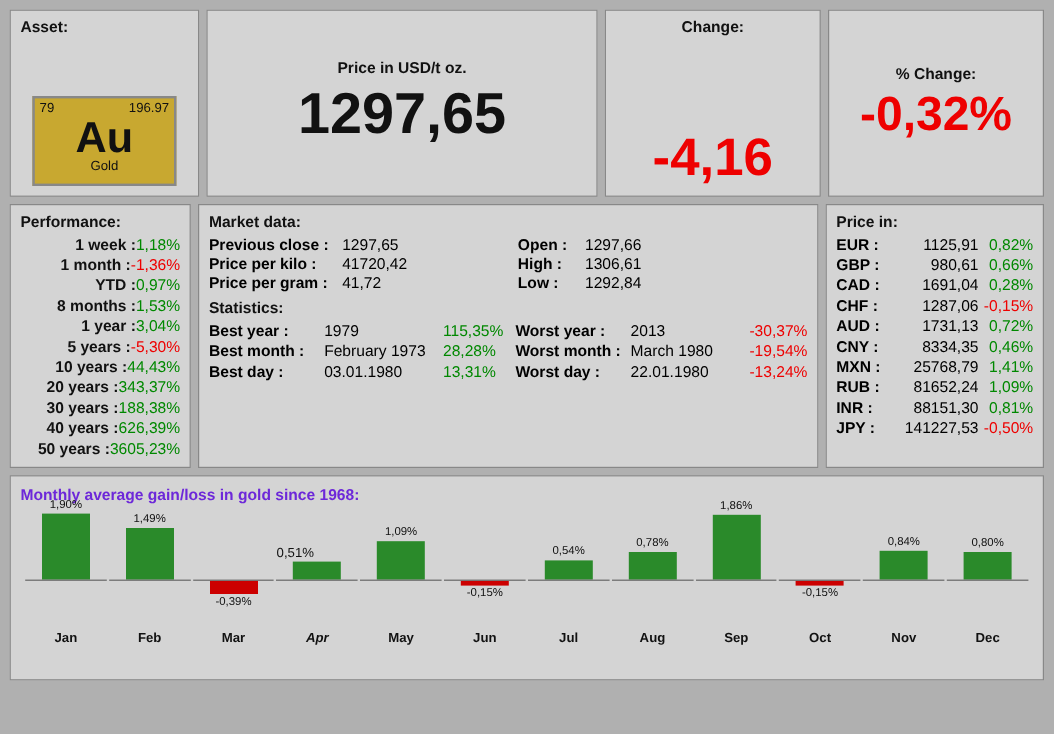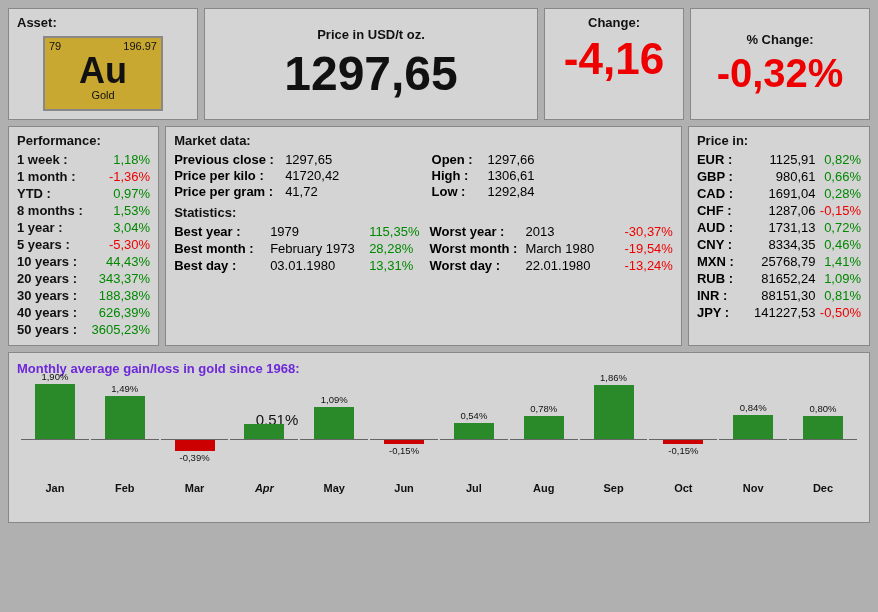--- a/index.html
+++ b/index.html
@@ -22,24 +22,25 @@
       padding: 6px 8px;
     }
     .panel-title {
       font-weight: bold;
       font-size: 13px;
       margin-bottom: 4px;
       color: #111;
     }
     
     .asset-panel {
-      width: 190px;
+      width: 158px;
       min-height: 110px;
       display: flex;
       flex-direction: column;
+      gap: 44px;
     }
     .element-box {
       background: #c8a830;
       border: 2px solid #888;
       width: 120px;
       height: 75px;
       margin: 2px auto;
       display: flex;
       flex-direction: column;
       align-items: center;
@@ -76,24 +77,24 @@
       align-items: center;
       min-height: 110px;
     }
     .price-value {
       font-size: 48px;
       font-weight: bold;
       color: #111;
     }
     
     .change-panel {
-      width: 140px;
+      width: 180px;
       display: flex;
       flex-direction: column;
-      justify-content: flex-start;
+      justify-content: space-between;
       align-items: center;
       min-height: 110px;
     }
     .change-value {
       font-size: 44px;
       font-weight: bold;
       color: #e00;
     }
     
     .pct-panel {
@@ -115,21 +116,21 @@
       display: flex;
       gap: 6px;
       margin-bottom: 6px;
     }
     
     .perf-panel {
       width: 190px;
     }
     .perf-row {
       display: flex;
-      justify-content: space-between;
+      justify-content: flex-end;
       margin-bottom: 2px;
     }
     .perf-label { color: #111; font-weight: bold; }
     .green { color: #080; }
     .red { color: #e00; }
 
     
     .market-stats-panel {
       flex: 1;
     }
@@ -391,21 +392,21 @@
       <div style="width:100%;height:1px;background:#666;position:absolute;top:55px;"></div>
       <div style="font-size:11px;font-weight:bold;color:#111;position:absolute;bottom:0;">Feb</div>
     </div>
       <div style="flex: 1 1 0%; display: flex; flex-direction: column; align-items: center; height: 110px; position: relative;">
       <div style="width:40px;height:11px;background:#cc0000;position:absolute;top:56px;left:50%;transform:translateX(-50%);"></div>
       <div style="font-size:9.5px;color:#111;position:absolute;top:68px;left:0;right:0;text-align:center;">-0,39%</div>
       <div style="width:100%;height:1px;background:#666;position:absolute;top:55px;"></div>
       <div style="font-size:11px;font-weight:bold;color:#111;position:absolute;bottom:0;">Mar</div>
     </div>
       <div style="flex: 1 1 0%; display: flex; flex-direction: column; align-items: center; height: 110px; position: relative;">
-      <div style="font-size:15px;color:#111;position:absolute;top:27px;left:0;right:0;text-align:right;">0,51%</div>
+      <div style="font-size:11px;color:#111;position:absolute;top:27px;left:0;right:0;text-align:left;">0,51%</div>
       <div style="width:40px;height:15px;background:#2a8a2a;position:absolute;top:40px;left:50%;transform:translateX(-50%);"></div>
       <div style="width:100%;height:1px;background:#666;position:absolute;top:55px;"></div>
       <div style="font-size:11px;font-weight:bold;color:#111;position:absolute;bottom:0;font-style:italic;">Apr</div>
     </div>
       <div style="flex: 1 1 0%; display: flex; flex-direction: column; align-items: center; height: 110px; position: relative;">
       <div style="font-size:9.5px;color:#111;position:absolute;top:10px;left:0;right:0;text-align:center;">1,09%</div>
       <div style="width:40px;height:32px;background:#2a8a2a;position:absolute;top:23px;left:50%;transform:translateX(-50%);"></div>
       <div style="width:100%;height:1px;background:#666;position:absolute;top:55px;"></div>
       <div style="font-size:11px;font-weight:bold;color:#111;position:absolute;bottom:0;">May</div>
     </div>

